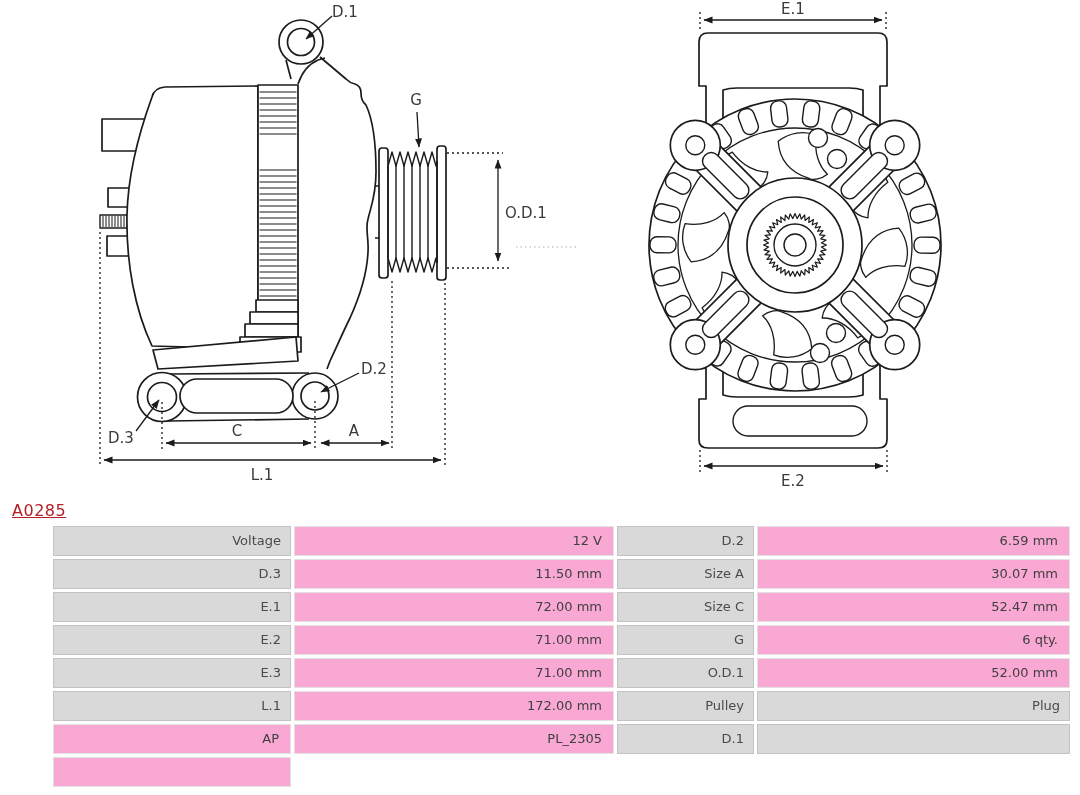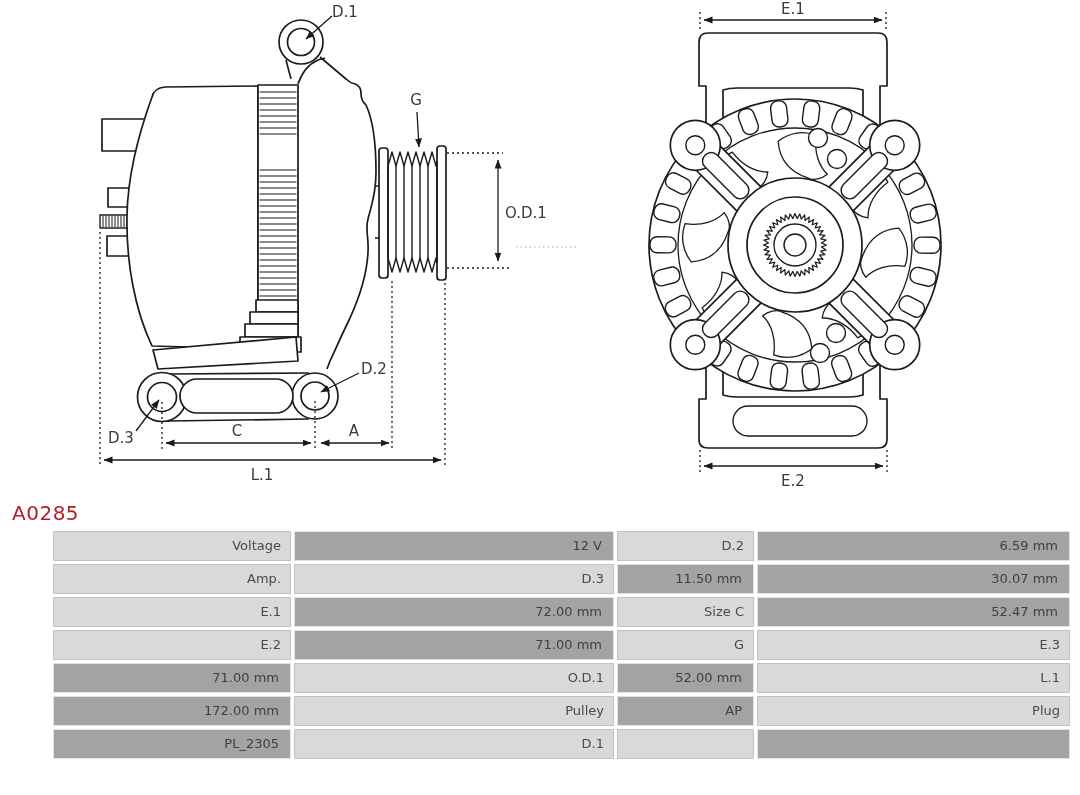--- a/index.html
+++ b/index.html
@@ -1,25 +1,25 @@
 <!DOCTYPE html>
 <html><head>
 <meta charset="utf-8">
 <style>
   html,body{margin:0;padding:0;background:#ffffff;}
   body{width:1080px;height:795px;overflow:hidden;
        font-family:"DejaVu Sans","Liberation Sans",sans-serif;color:#444;}
   .drawing-wrap{width:1080px;height:495px;}
   svg text{font-family:"DejaVu Sans","Liberation Sans",sans-serif;font-size:15px;fill:#3a3a3a;}
-  .part-number{font-size:20px;margin:6px 0 6px 12px;letter-spacing:.5px;}
+  .part-number{font-size:16px;margin:6px 0 6px 12px;letter-spacing:.5px;text-decoration:underline;}
   .spec-table{display:grid;grid-template-columns:238px 320px 137px 1fr;gap:3px;margin:2px 10px 0 20px;padding-left:33px;}
   .cell{box-sizing:border-box;height:30px;line-height:28px;font-size:13px;text-align:right;
         white-space:nowrap;overflow:hidden;}
   .cell.label{background:#d9d9d9;border:1px solid #c3c3c3;padding-right:9px;color:#4a4a4a;}
-  .cell.value{background:#a3a3a3;border:1px solid #e2e2e2;padding-right:11px;color:#3f3f3f;}
+  .cell.value{background:#f9a8d4;border:1px solid #e2e2e2;padding-right:11px;color:#3f3f3f;}
 </style>
 </head>
 <body>
 
 <div class="drawing-wrap">
 <svg width="1080" height="495" viewBox="0 0 1080 495">
   <defs>
     <marker id="arr" markerWidth="10" markerHeight="8" refX="8.5" refY="3.5" orient="auto-start-reverse" markerUnits="userSpaceOnUse">
       <path d="M0,0 L9,3.5 L0,7 Z" fill="#1b1b1b"></path>
     </marker>
@@ -276,37 +276,38 @@
 </svg>
 </div>
 
 <div class="part-number" style="color: rgb(179, 32, 37);">A0285</div>
 
 <div class="spec-table">
     <div class="cell label">Voltage</div>
     <div class="cell value">12 V</div>
     <div class="cell label">D.2</div>
     <div class="cell value">6.59 mm</div>
-    <div class="cell label">Amp.</div>
     <div class="cell label">D.3</div>
     <div class="cell value">11.50 mm</div>
+    <div class="cell label">Size A</div>
     <div class="cell value">30.07 mm</div>
     <div class="cell label">E.1</div>
     <div class="cell value">72.00 mm</div>
     <div class="cell label">Size C</div>
     <div class="cell value">52.47 mm</div>
     <div class="cell label">E.2</div>
     <div class="cell value">71.00 mm</div>
     <div class="cell label">G</div>
+    <div class="cell value">6 qty.</div>
     <div class="cell label">E.3</div>
     <div class="cell value">71.00 mm</div>
     <div class="cell label">O.D.1</div>
     <div class="cell value">52.00 mm</div>
     <div class="cell label">L.1</div>
     <div class="cell value">172.00 mm</div>
     <div class="cell label">Pulley</div>
+    <div class="cell label">Plug</div>
     <div class="cell value">AP</div>
-    <div class="cell label">Plug</div>
     <div class="cell value">PL_2305</div>
     <div class="cell label">D.1</div>
     <div class="cell label"></div>
     <div class="cell value"></div>
   </div>
 
 </body></html>

